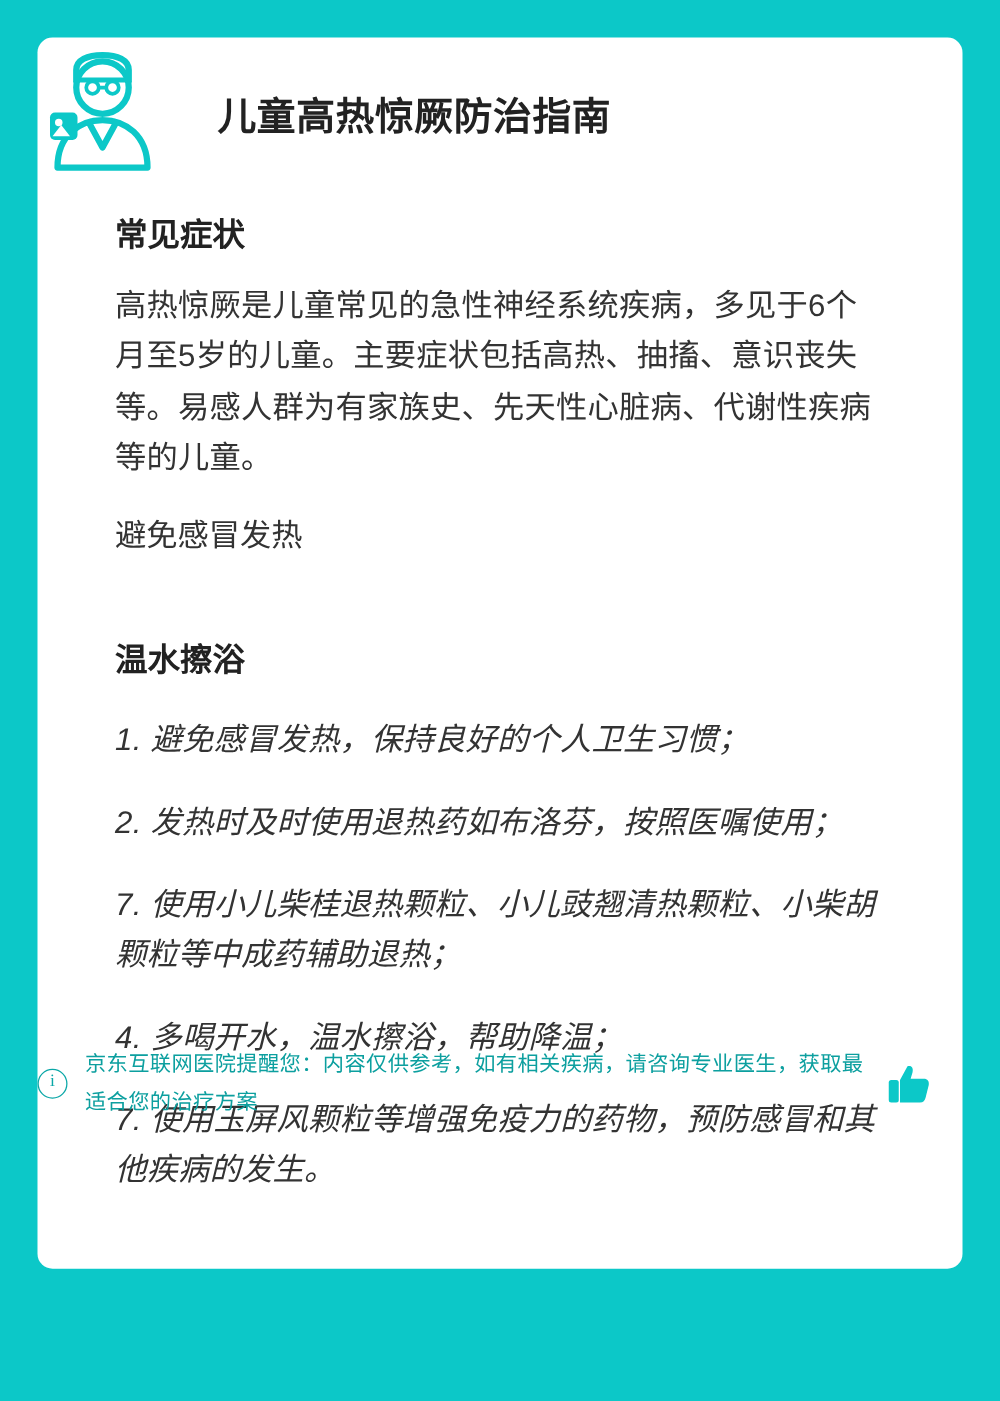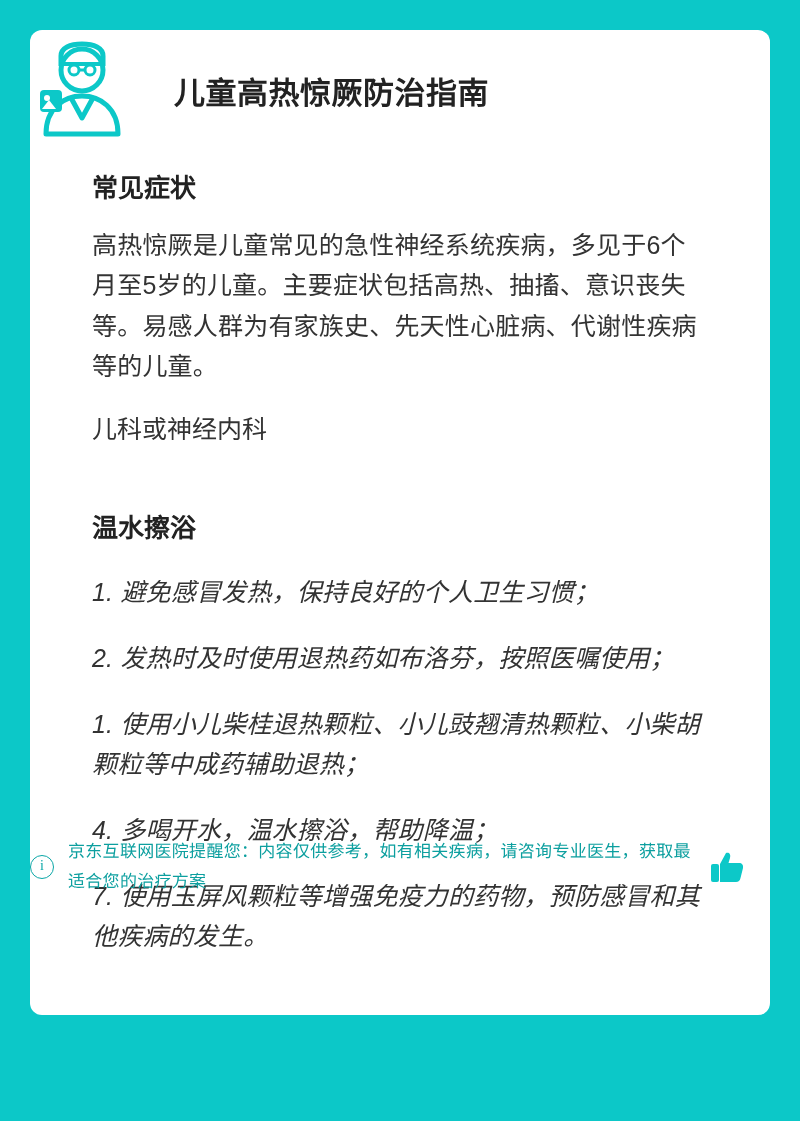--- a/index.html
+++ b/index.html
@@ -137,27 +137,27 @@
         <circle cx="17" cy="68" r="3" fill="#ffffff"></circle>
         <path d="M12 79 L19 70 L26 79 Z" fill="#ffffff"></path>
       </svg>
     </span>
 
     <h1 class="title">儿童高热惊厥防治指南</h1>
 
     <h2 class="section-heading first">常见症状</h2>
     <p class="body-text">高热惊厥是儿童常见的急性神经系统疾病，多见于6个月至5岁的儿童。主要症状包括高热、抽搐、意识丧失等。易感人群为有家族史、先天性心脏病、代谢性疾病等的儿童。</p>
 
-    <p class="plain-text">儿科或神经内科</p>
+    <p class="plain-text">避免感冒发热</p>
 
     <h2 class="section-heading">温水擦浴</h2>
     <ul class="list">
       <li class="list-item">1. 避免感冒发热，保持良好的个人卫生习惯；</li>
       <li class="list-item">2. 发热时及时使用退热药如布洛芬，按照医嘱使用；</li>
-      <li class="list-item">1. 使用小儿柴桂退热颗粒、小儿豉翘清热颗粒、小柴胡颗粒等中成药辅助退热；</li>
+      <li class="list-item">7. 使用小儿柴桂退热颗粒、小儿豉翘清热颗粒、小柴胡颗粒等中成药辅助退热；</li>
       <li class="list-item">4. 多喝开水，温水擦浴，帮助降温；</li>
       <li class="list-item">7. 使用玉屏风颗粒等增强免疫力的药物，预防感冒和其他疾病的发生。</li>
     </ul>
 
   </div>
 
   <div class="footer">
     <span class="footer-info-icon">i</span>
     <span class="footer-text">京东互联网医院提醒您：内容仅供参考，如有相关疾病，请咨询专业医生，获取最适合您的治疗方案</span>
     <span class="thumb-icon">

